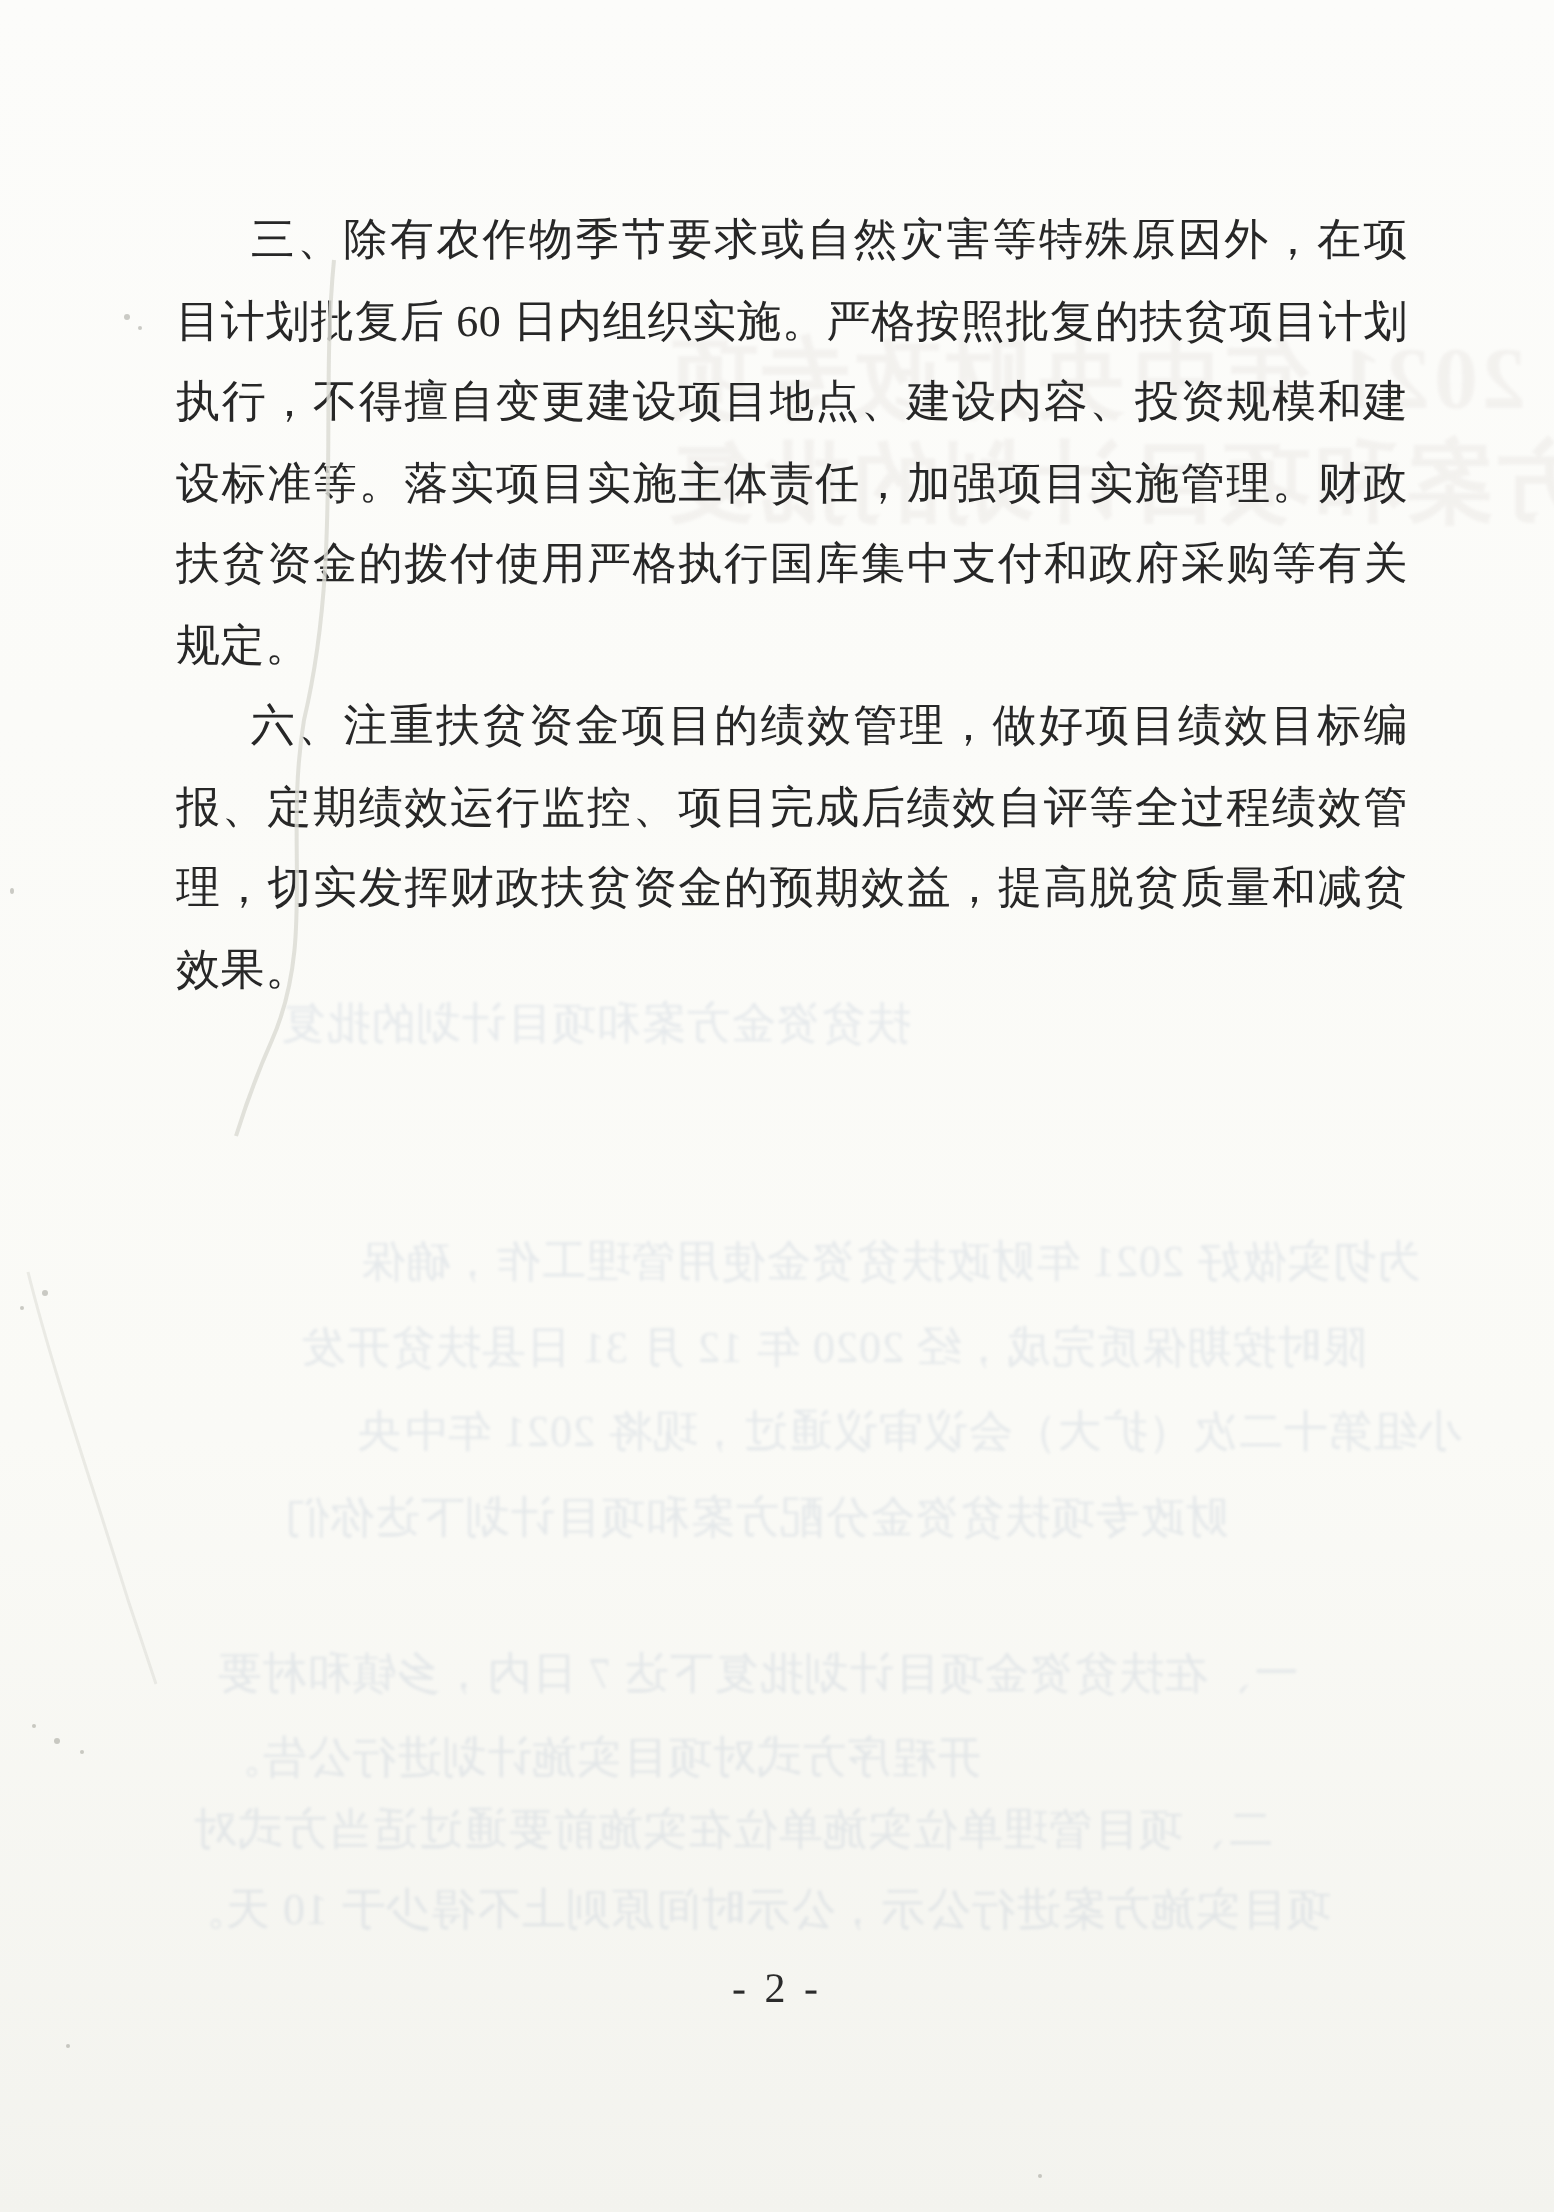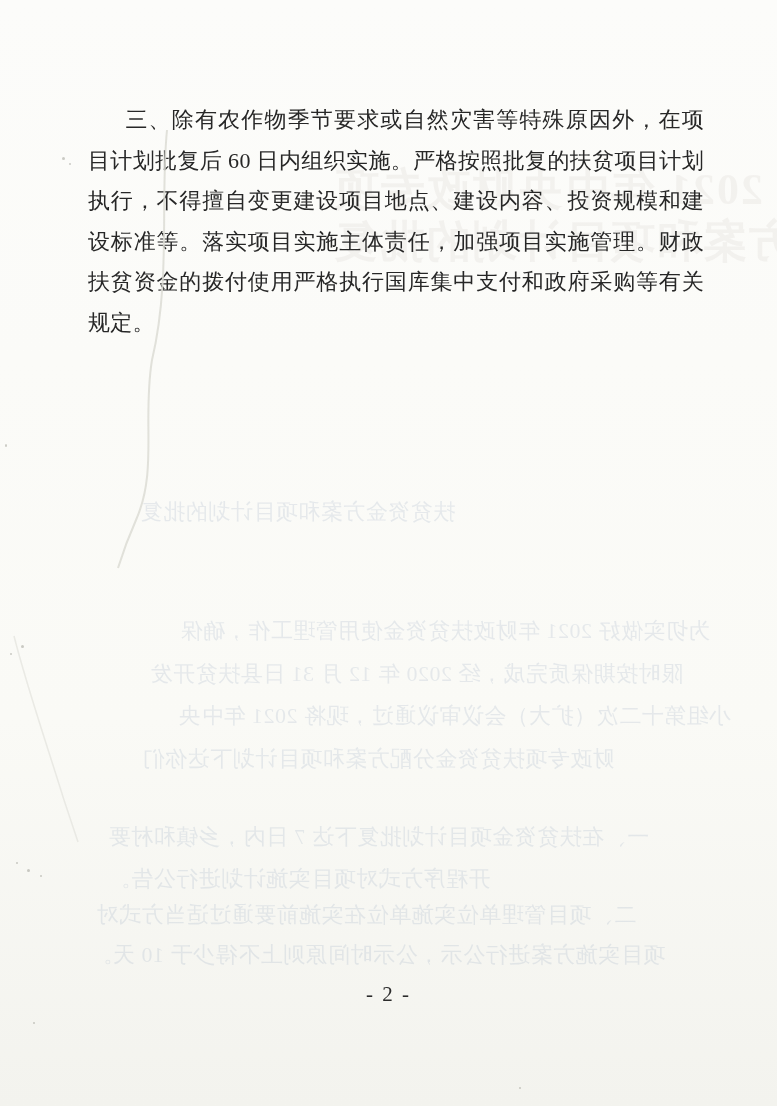--- a/index.html
+++ b/index.html
@@ -72,20 +72,21 @@
   <div class="ghost blue gh-m3">限时按期保质完成，经 2020 年 12 月 31 日县扶贫开发</div>
   <div class="ghost blue gh-m4">小组第十二次（扩大）会议审议通过，现将 2021 年中央</div>
   <div class="ghost blue gh-m5">财政专项扶贫资金分配方案和项目计划下达你们</div>
   <div class="ghost blue gh-b1">一、在扶贫资金项目计划批复下达 7 日内，乡镇和村要</div>
   <div class="ghost blue gh-b2">开程序方式对项目实施计划进行公告。</div>
   <div class="ghost blue gh-b3">二、项目管理单位实施单位在实施前要通过适当方式对</div>
   <div class="ghost blue gh-b4">项目实施方案进行公示，公示时间原则上不得少于 10 天。</div>
 
   <div class="body-text">
     <p>三、除有农作物季节要求或自然灾害等特殊原因外，在项目计划批复后 60 日内组织实施。严格按照批复的扶贫项目计划执行，不得擅自变更建设项目地点、建设内容、投资规模和建设标准等。落实项目实施主体责任，加强项目实施管理。财政扶贫资金的拨付使用严格执行国库集中支付和政府采购等有关规定。</p>
+    <p>六、注重扶贫资金项目的绩效管理，做好项目绩效目标编报、定期绩效运行监控、项目完成后绩效自评等全过程绩效管理，切实发挥财政扶贫资金的预期效益，提高脱贫质量和减贫效果。</p>
   </div>
 
   <div class="page-number">- 2 -</div>
 
   <svg class="artifacts" width="777" height="1106" viewBox="0 0 777 1106">
     <path d="M167,130 C160,200 171,280 152,360 C142,420 158,470 136,520 C128,538 123,552 118,568" fill="none" stroke="#dcdcd5" stroke-width="2" opacity="0.85"></path>
     <path d="M14,636 C26,684 46,742 64,800 C70,818 74,830 78,842" fill="none" stroke="#e3e3dd" stroke-width="1.5" opacity="0.7"></path>
   </svg>
 
   <span class="speck sp1"></span>

